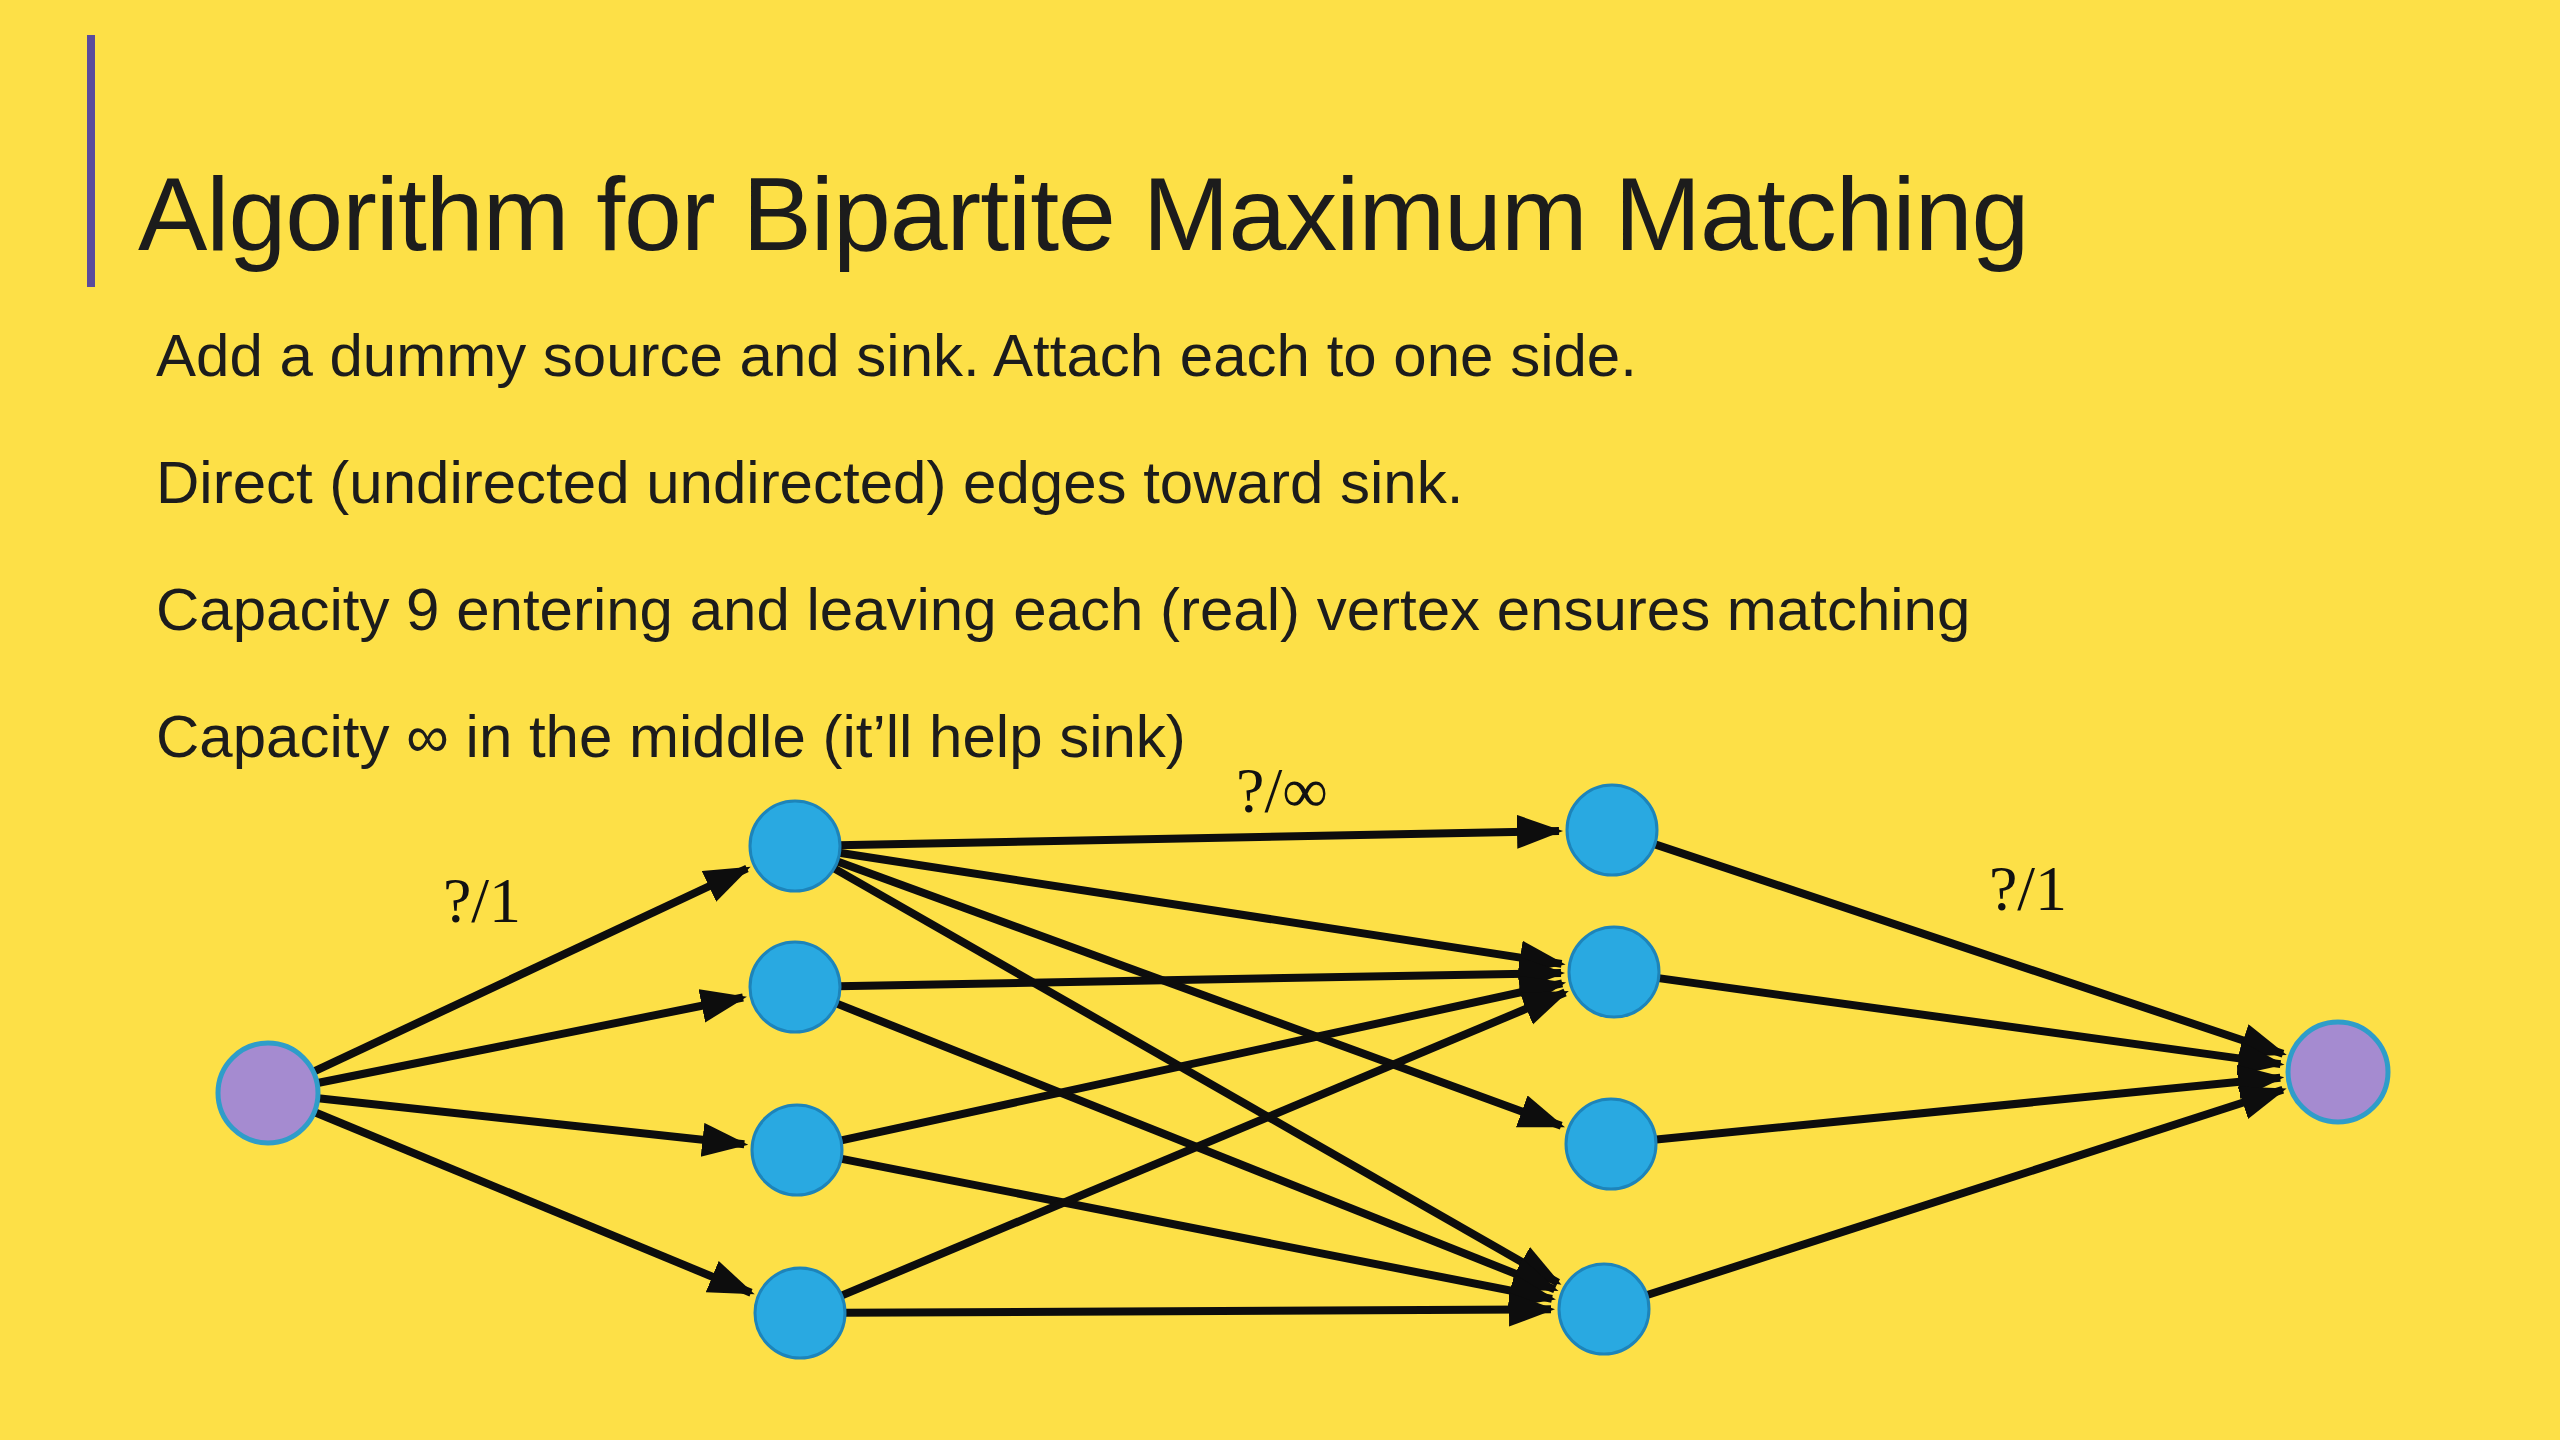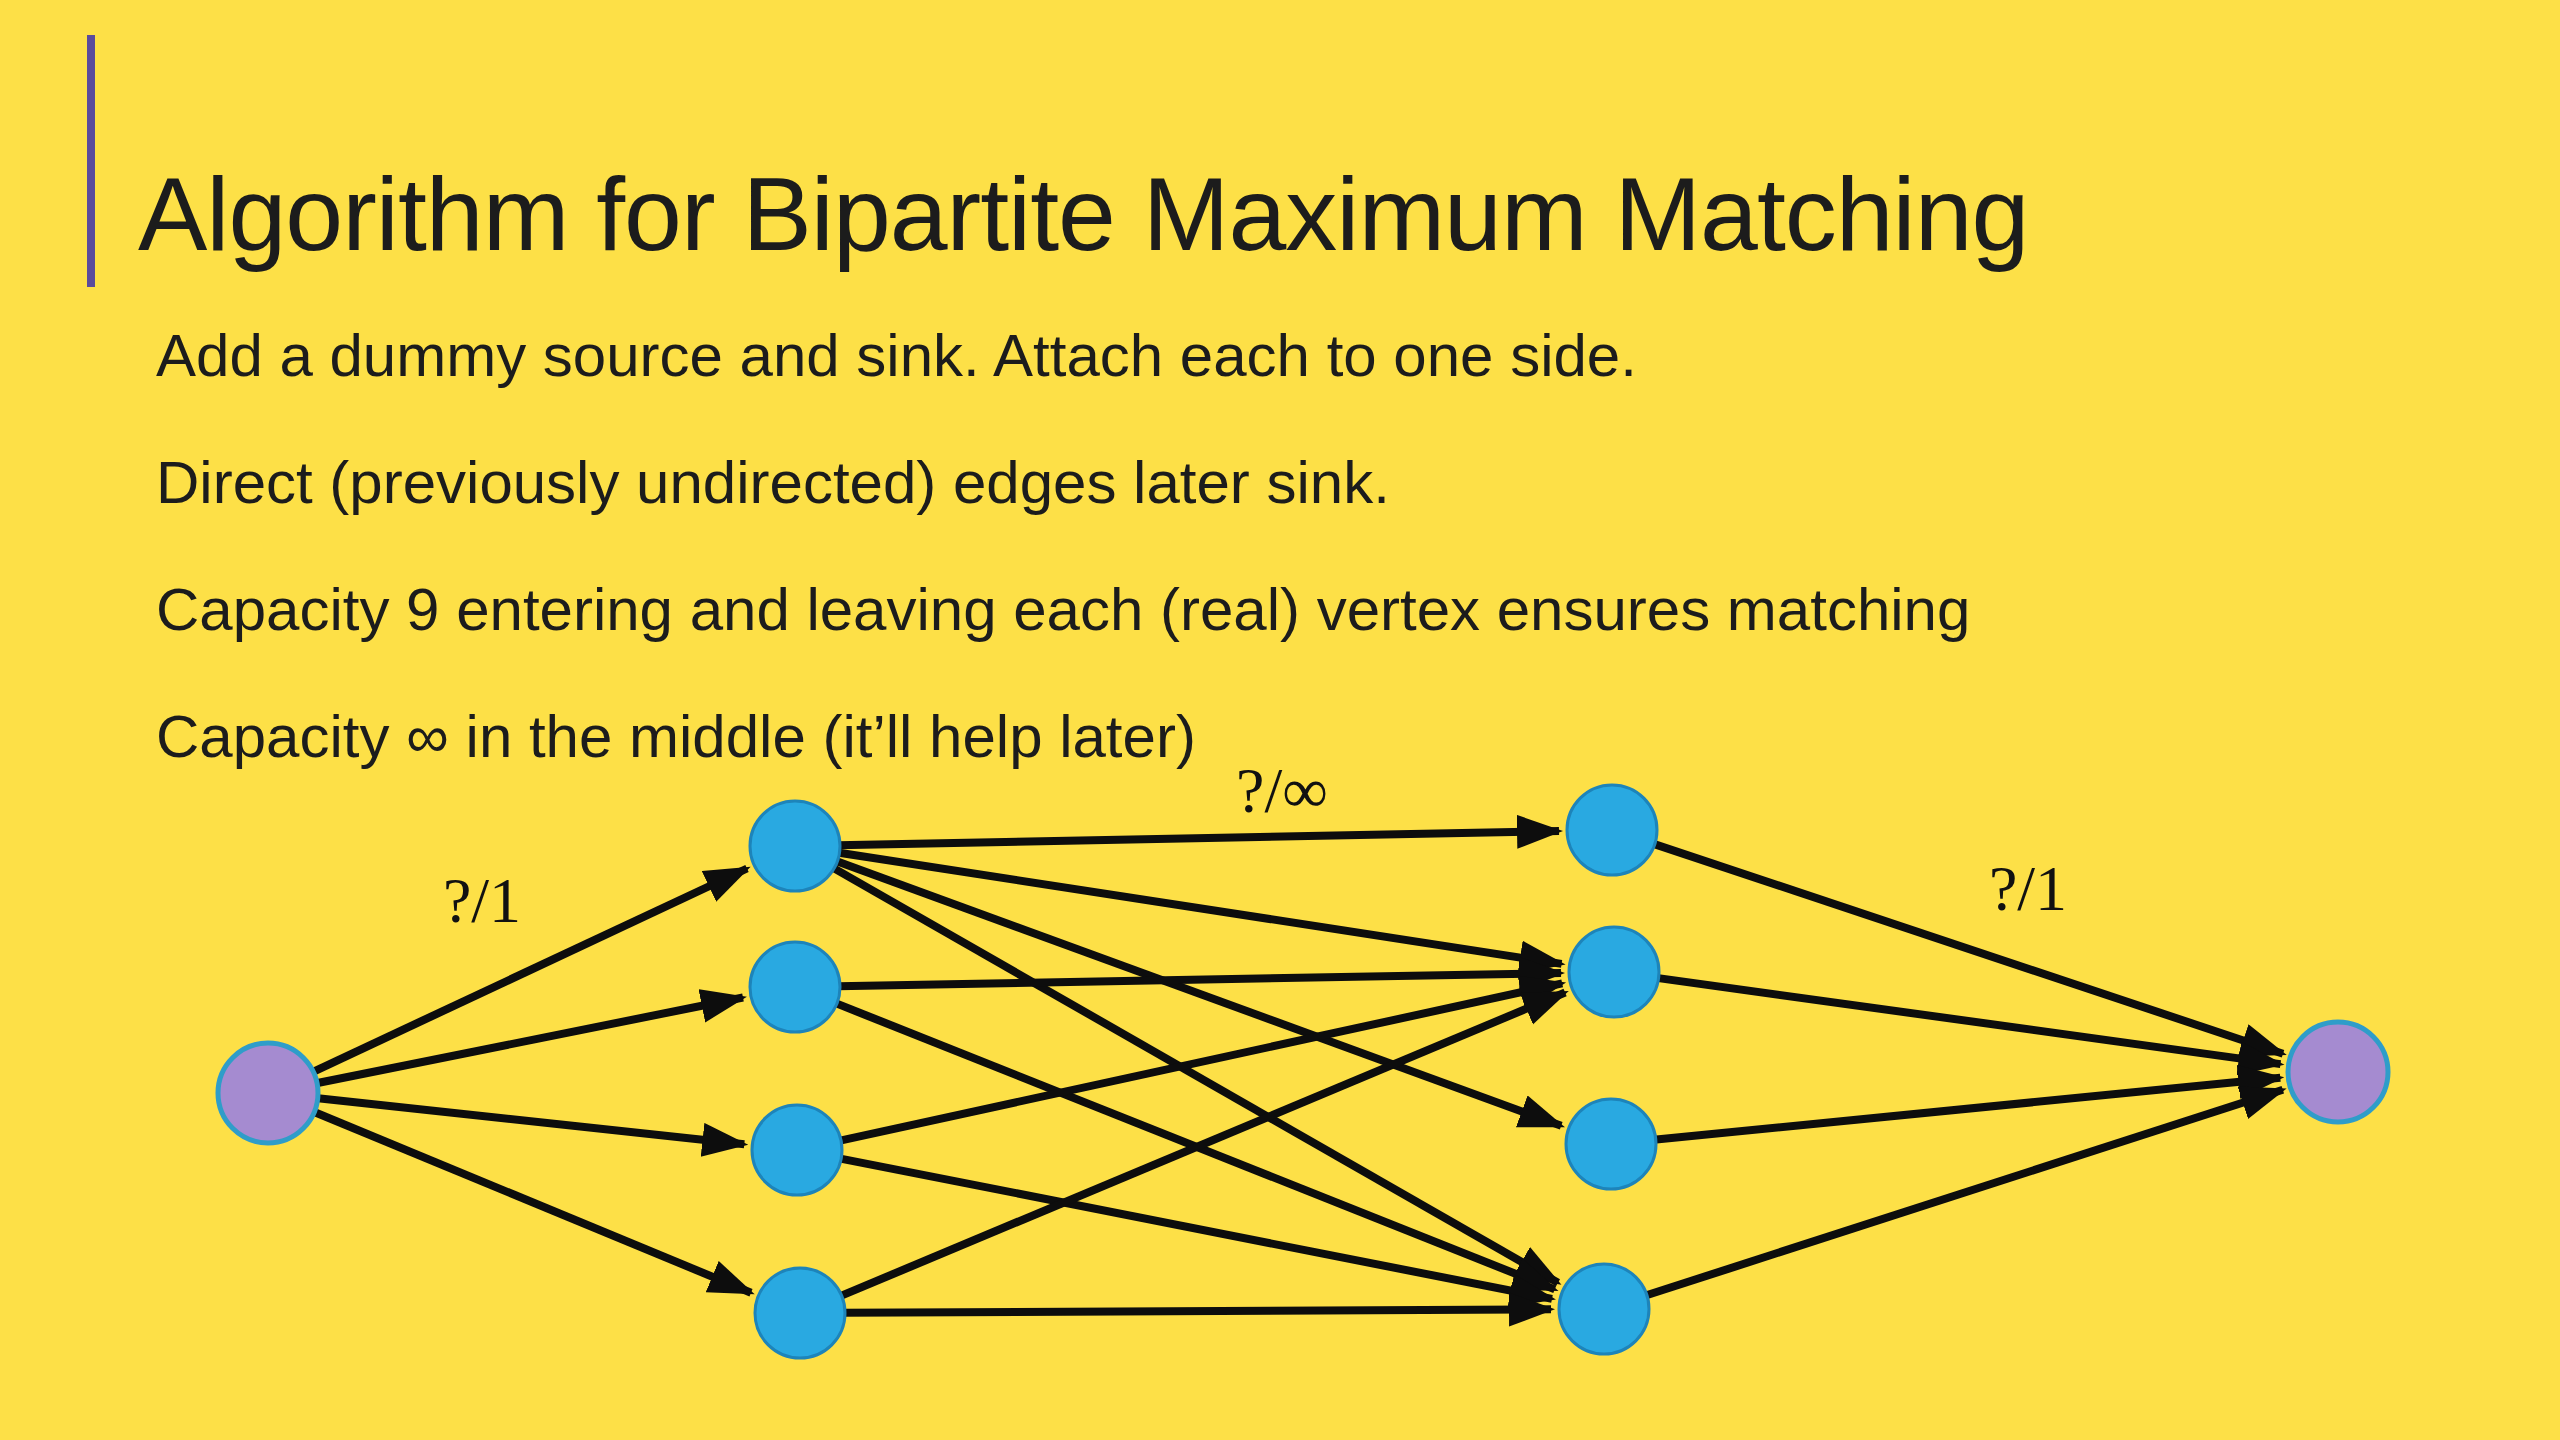--- a/index.html
+++ b/index.html
@@ -15,23 +15,23 @@
 </style>
 </head>
 <body>
 
 <div class="slide">
   <div class="accent-bar" style="background: rgb(91, 75, 156);"></div>
   <h1 class="title">Algorithm for Bipartite Maximum Matching</h1>
 
   <div class="body-text">
     <p>Add a dummy source and sink. Attach each to one side.</p>
-    <p>Direct (previously undirected) edges later sink.</p>
+    <p>Direct (undirected undirected) edges toward sink.</p>
     <p>Capacity 9 entering and leaving each (real) vertex ensures matching</p>
-    <p>Capacity ∞ in the middle (it’ll help later)</p>
+    <p>Capacity ∞ in the middle (it’ll help sink)</p>
   </div>
 
   <svg class="diagram" width="2560" height="1440" viewBox="0 0 2560 1440" xmlns="http://www.w3.org/2000/svg">
     <defs>
       <marker id="arrowhead" markerUnits="userSpaceOnUse" markerWidth="50" markerHeight="38" refX="42" refY="17" orient="auto">
         <path d="M0,0 L46,17 L0,34 Z" fill="#0d0d0d"></path>
       </marker>
     </defs>
     <g id="edges-layer">
         <line x1="311.5" y1="1072.6" x2="747.0" y2="868.5" stroke="#0d0d0d" stroke-width="8" marker-end="url(#arrowhead)"></line>

